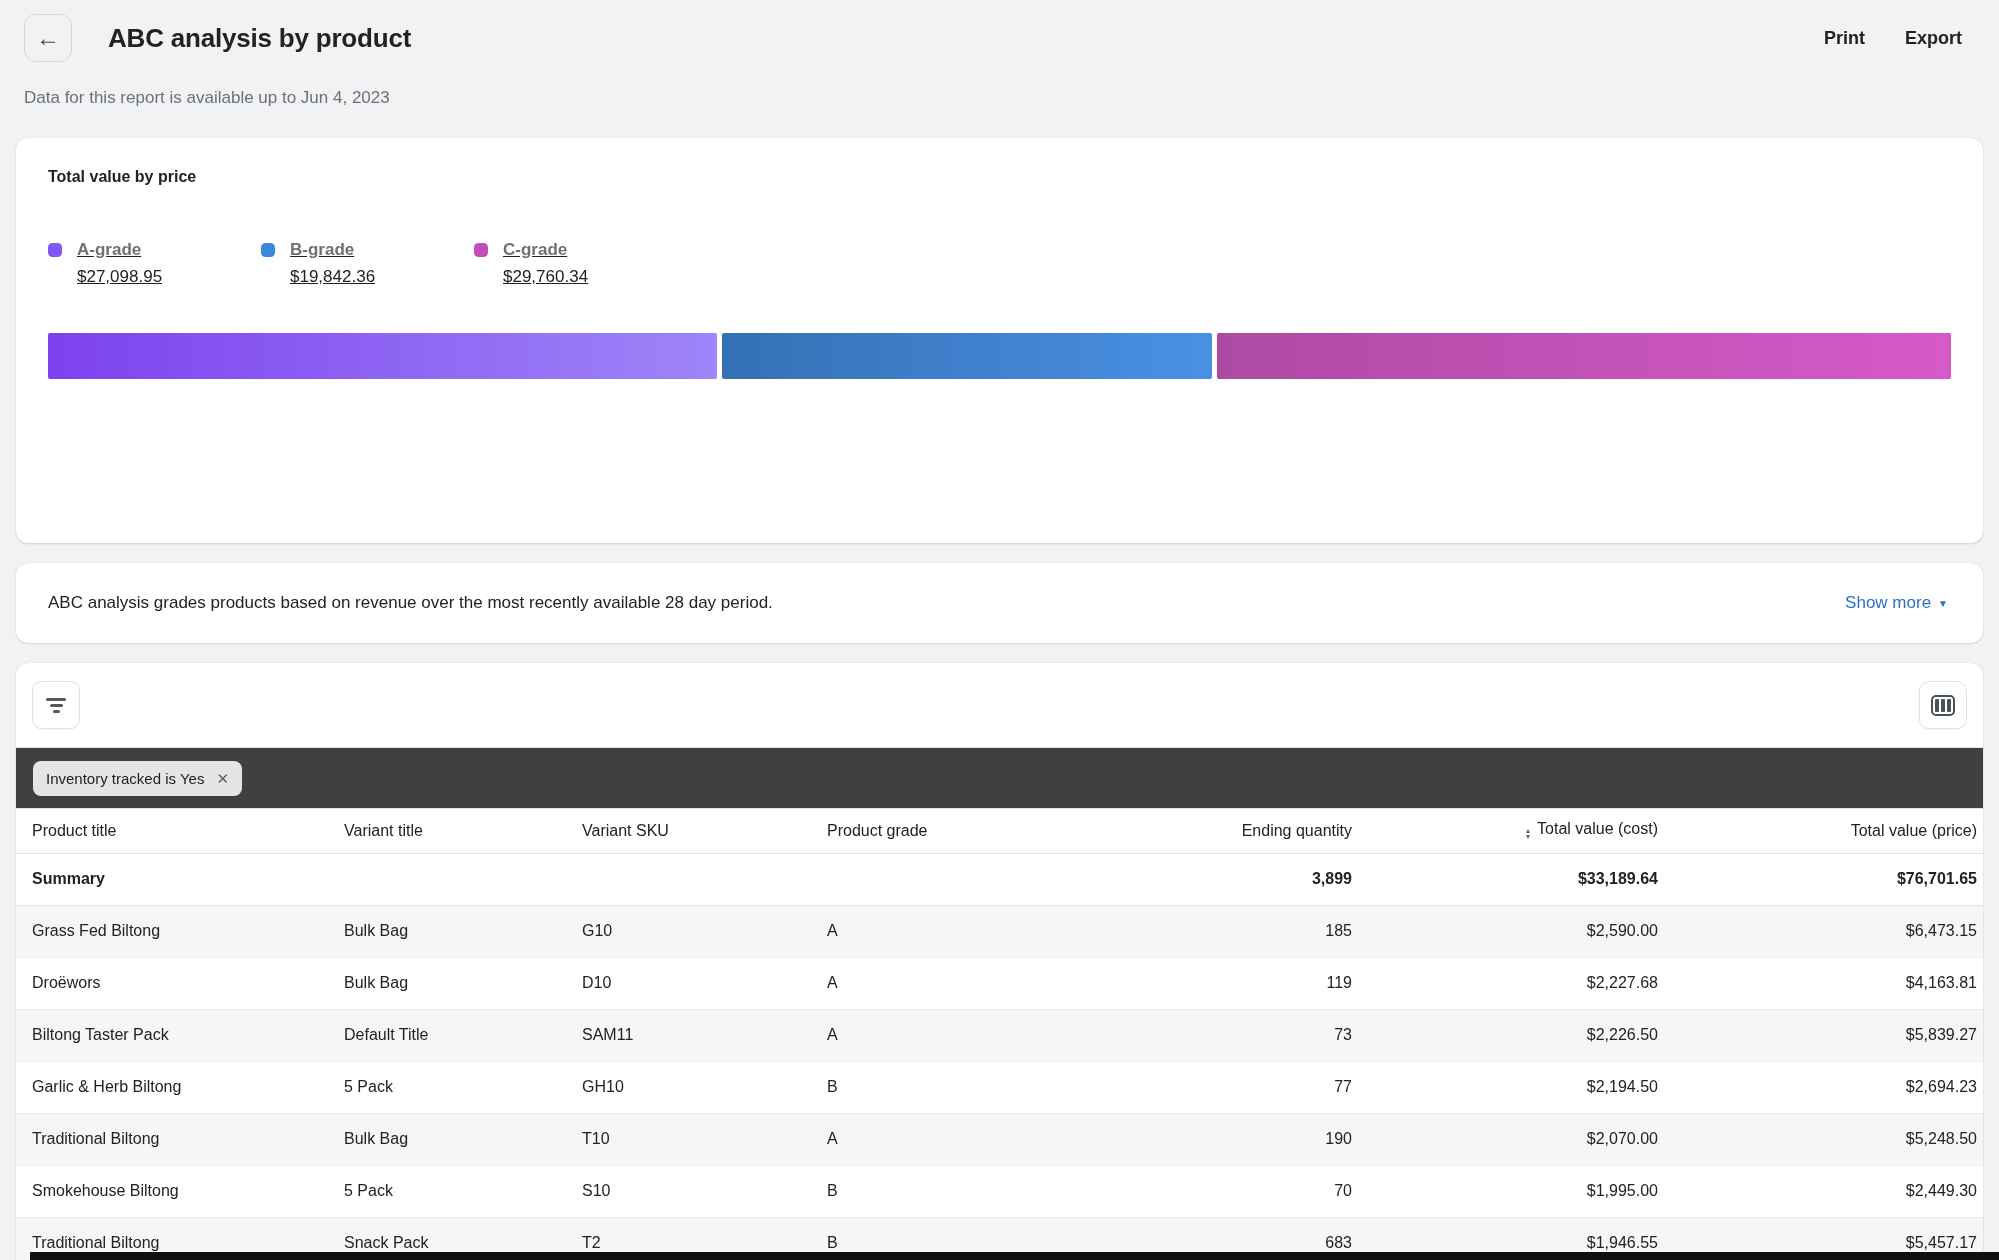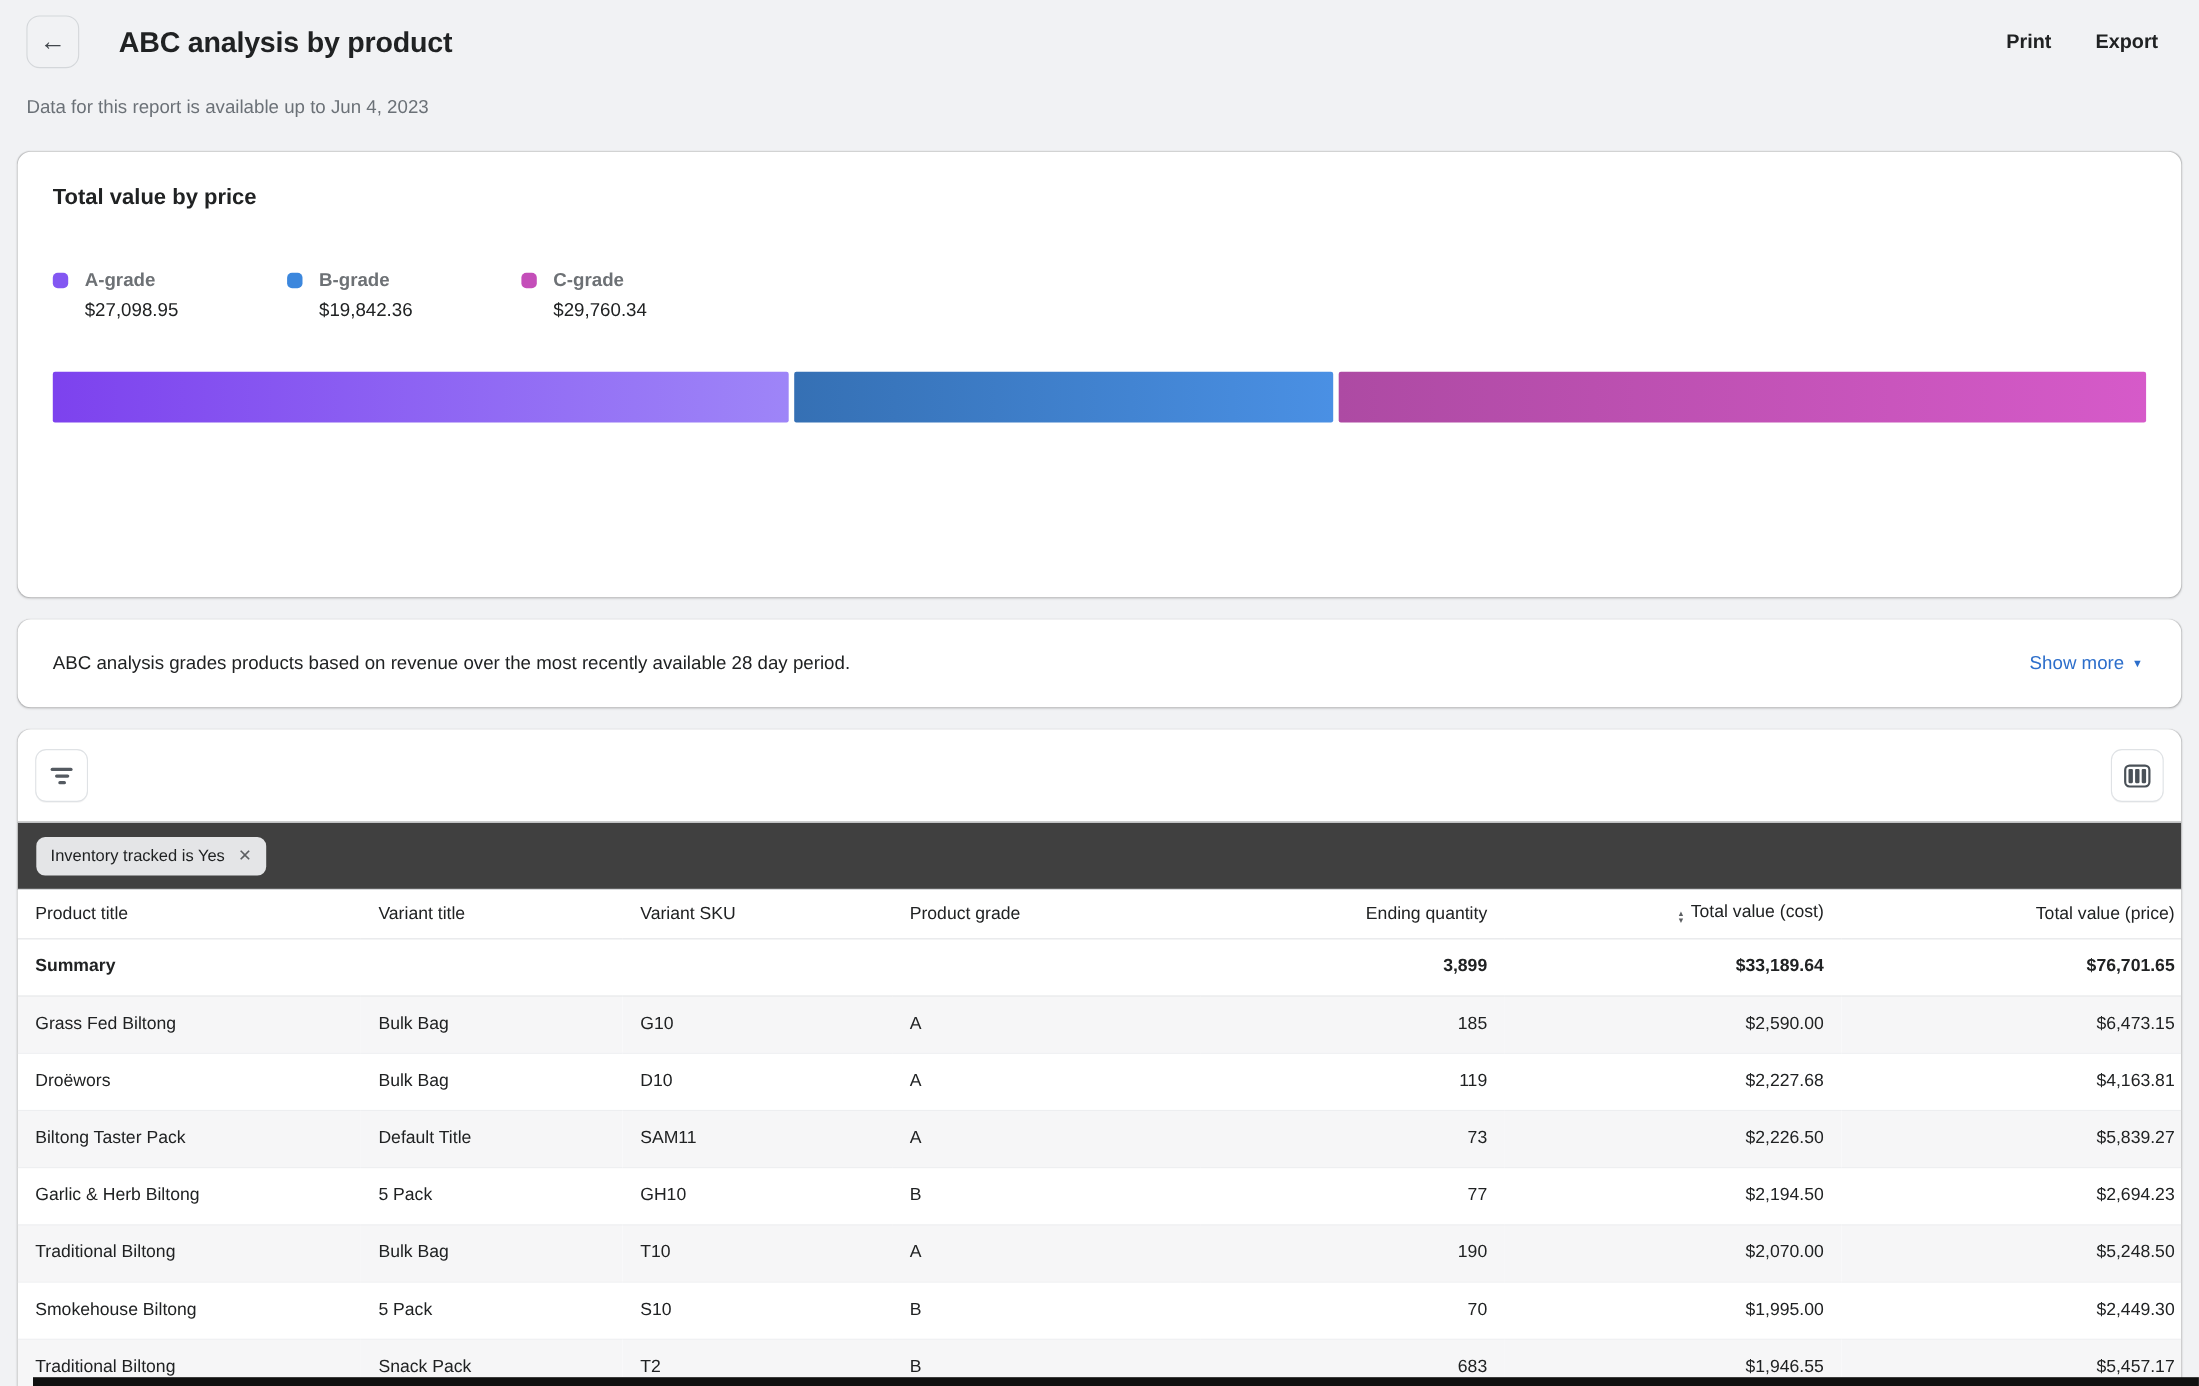--- a/index.html
+++ b/index.html
@@ -33,22 +33,22 @@
   }
 
   
   .card {
     margin: 0 16px; background: #fff; border-radius: 12px;
     box-shadow: 0 1px 2px rgba(0,0,0,0.12), 0 0 1px rgba(0,0,0,0.18);
   }
 
   
   .chart-card { margin-top: 30px; height: 405px; padding: 30px 32px; }
-  .chart-title { font-size: 20px; font-weight: 700; }
-  .legend { display: flex; margin-top: 54px; }
+  .chart-title { font-size: 16px; font-weight: 700; }
+  .legend { display: flex; margin-top: 54px; text-decoration: underline; }
   .legend-item { width: 213px; }
   .legend-top { display: flex; align-items: center; }
   .legend-dot { width: 14px; height: 14px; border-radius: 4.5px; flex: 0 0 auto; }
   .legend-label { margin-left: 15px; font-size: 17px; font-weight: 600; color: #6d7175; }
   .legend-value { margin-left: 29px; margin-top: 7px; font-size: 17px; color: #202223; }
   .stacked-bar { display: flex; gap: 5px; margin-top: 46px; height: 46px; }
   .bar-seg { height: 100%; border-radius: 2px; }
 
   
   .desc-card {

